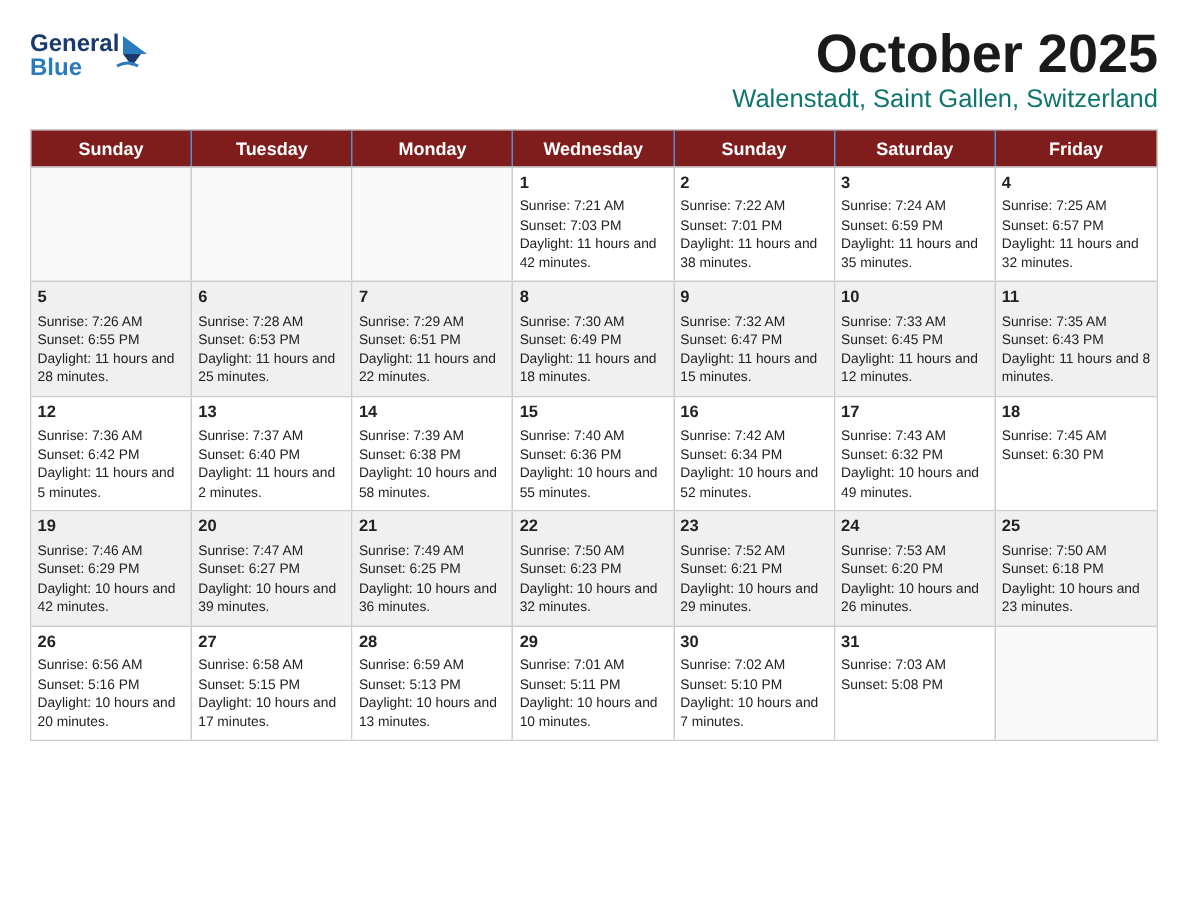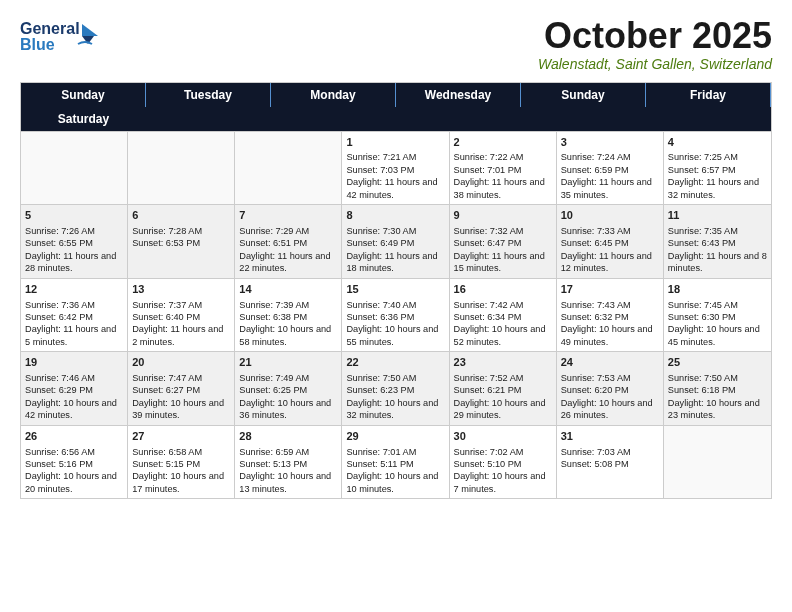--- a/index.html
+++ b/index.html
@@ -31,35 +31,34 @@
     .title-block {
       text-align: right;
     }
     .month-title {
       font-size: 36px;
       font-weight: bold;
       color: #1a1a1a;
       line-height: 1.1;
     }
     .location {
-      font-size: 14px;
-      color: #4d7c0f;
+      font-size: 17px;
+      color: #0f766e;
       font-weight: normal;
-      font-style: italic;
     }
     .calendar {
       flex: 1;
       display: flex;
       flex-direction: column;
       border: 1px solid #ccc;
     }
     .cal-header {
       display: grid;
-      grid-template-columns: repeat(6, 1fr);
-      background: #0f172a;
+      grid-template-columns: repeat(7, 1fr);
+      background: #7f1d1d;
     }
     .cal-header-cell {
       color: #fff;
       font-size: 12px;
       font-weight: bold;
       padding: 5px 4px;
       text-align: center;
       border-right: 1px solid #5590d0;
     }
     .cal-header-cell:last-child { border-right: none; }
@@ -114,22 +113,22 @@
     </div>
   </div>
 
   <div class="calendar">
     <div class="cal-header">
       <div class="cal-header-cell">Sunday</div>
       <div class="cal-header-cell">Tuesday</div>
       <div class="cal-header-cell">Monday</div>
       <div class="cal-header-cell">Wednesday</div>
       <div class="cal-header-cell">Sunday</div>
+      <div class="cal-header-cell">Saturday</div>
       <div class="cal-header-cell">Friday</div>
-      <div class="cal-header-cell">Saturday</div>
     </div>
     <div class="cal-body" id="cal-body">
     <div class="cal-row">
           <div class="cal-cell cell-empty"></div>
           <div class="cal-cell cell-empty"></div>
           <div class="cal-cell cell-empty"></div>
           <div class="cal-cell">
             <div class="day-num">1</div>
             <div>Sunrise: 7:21 AM</div>
             <div>Sunset: 7:03 PM</div>
@@ -158,20 +157,21 @@
           <div class="cal-cell alt">
             <div class="day-num">5</div>
             <div>Sunrise: 7:26 AM</div>
             <div>Sunset: 6:55 PM</div>
             <div>Daylight: 11 hours and 28 minutes.</div>
           </div>
           <div class="cal-cell alt">
             <div class="day-num">6</div>
             <div>Sunrise: 7:28 AM</div>
             <div>Sunset: 6:53 PM</div>
+            <div>Daylight: 11 hours and 25 minutes.</div>
           </div>
           <div class="cal-cell alt">
             <div class="day-num">7</div>
             <div>Sunrise: 7:29 AM</div>
             <div>Sunset: 6:51 PM</div>
             <div>Daylight: 11 hours and 22 minutes.</div>
           </div>
           <div class="cal-cell alt">
             <div class="day-num">8</div>
             <div>Sunrise: 7:30 AM</div>
@@ -231,21 +231,20 @@
           <div class="cal-cell">
             <div class="day-num">17</div>
             <div>Sunrise: 7:43 AM</div>
             <div>Sunset: 6:32 PM</div>
             <div>Daylight: 10 hours and 49 minutes.</div>
           </div>
           <div class="cal-cell">
             <div class="day-num">18</div>
             <div>Sunrise: 7:45 AM</div>
             <div>Sunset: 6:30 PM</div>
-            <div>Daylight: 10 hours and 45 minutes.</div>
           </div>
         </div>
         <div class="cal-row">
           <div class="cal-cell alt">
             <div class="day-num">19</div>
             <div>Sunrise: 7:46 AM</div>
             <div>Sunset: 6:29 PM</div>
             <div>Daylight: 10 hours and 42 minutes.</div>
           </div>
           <div class="cal-cell alt">

